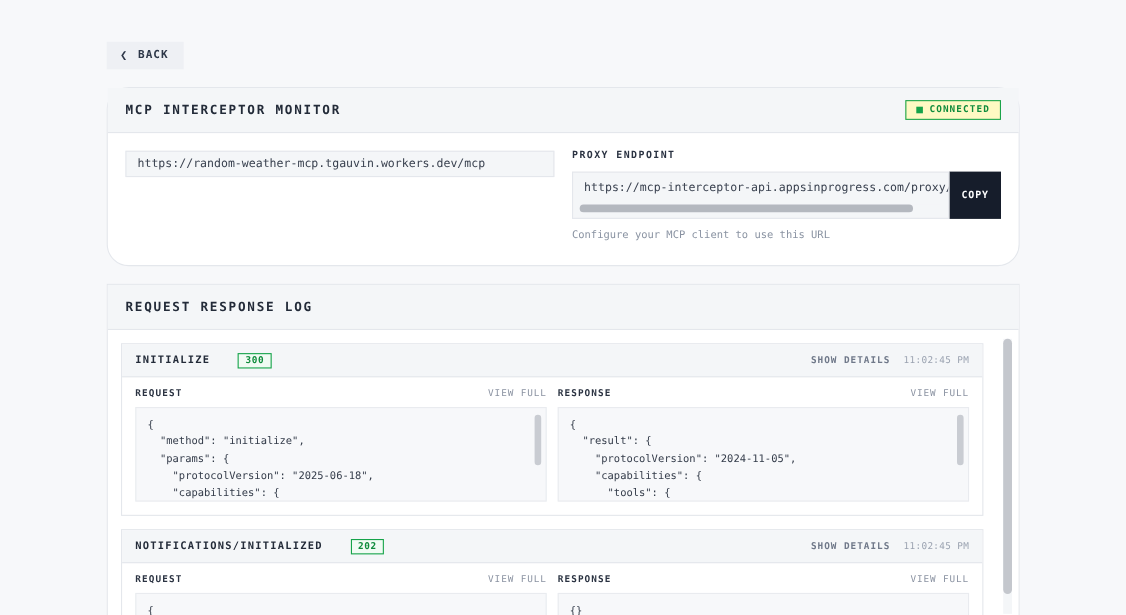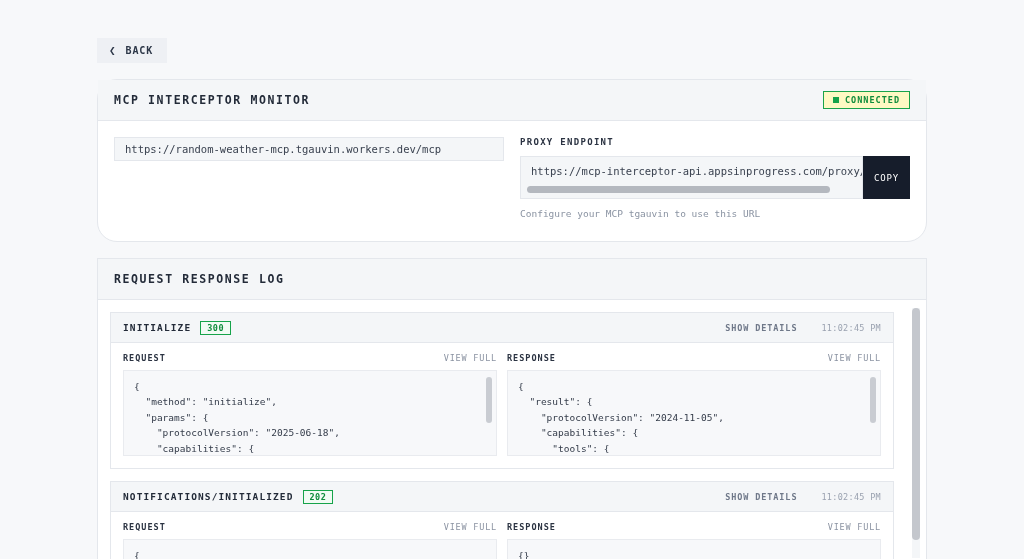--- a/index.html
+++ b/index.html
@@ -81,21 +81,21 @@
   .hbar-track {
     position: absolute; left: 6px; right: 6px; bottom: 5px;
     height: 7px; background: #f4f6f8;
   }
   .hbar-thumb {
     height: 7px; width: 92%; background: #b4b8bf; border-radius: 4px;
   }
   .copy-btn {
     flex: 0 0 47px; width: 47px; height: 43px;
     background: #161d2b; border: none; color: #ffffff;
-    font-family: inherit; font-size: 9px; font-weight: 400;
+    font-family: inherit; font-size: 9px; font-weight: 700;
     letter-spacing: 0.8px; cursor: pointer;
   }
   .hint {
     margin-top: 9px; font-size: 9.5px; color: #8a93a2;
   }
 
   
   .pairs-wrap { display: flex; align-items: center; gap: 12px; }
   .pairs-count {
     font-size: 9px; font-weight: 700; letter-spacing: 1px; color: #7a8394;
@@ -121,30 +121,30 @@
 
   .entry {
     border: 1px solid #e4e7ec; background: #ffffff;
     margin-bottom: 12px; width: 784px;
   }
   .entry-head {
     display: flex; align-items: center; justify-content: space-between;
     background: #f4f6f8; border-bottom: 1px solid #e4e7ec;
     padding: 9px 12px; height: 30px;
   }
-  .entry-left { display: flex; align-items: center; gap: 9px; }
+  .entry-left { display: flex; align-items: center; gap: 25px; }
   .method-name {
     font-size: 9.5px; font-weight: 700; letter-spacing: 1.1px; color: #232b39;
   }
   .status-badge {
     border: 1px solid #16a34a; background: #f1fbf4;
     padding: 1px 6px; font-size: 8.5px; font-weight: 700;
     color: #0f8c3c; letter-spacing: 0.5px;
   }
-  .entry-right { display: flex; align-items: center; gap: 24px; }
+  .entry-right { display: flex; align-items: center; gap: 12px; }
   .show-details {
     font-size: 8.5px; font-weight: 700; letter-spacing: 0.9px;
     color: #6f7889; cursor: pointer;
   }
   .timestamp { font-size: 8.5px; color: #9aa2b0; letter-spacing: 0.3px; }
 
   .entry-body { display: flex; padding: 10px 12px 12px 12px; gap: 10px; }
   .pane { flex: 1 1 0; min-width: 0; }
   .pane-head {
     display: flex; align-items: center; justify-content: space-between;
@@ -202,21 +202,21 @@
         <div class="field-label">PROXY ENDPOINT</div>
         <div class="endpoint-row">
           <div class="endpoint-wrap">
             <div class="endpoint-text">https://mcp-interceptor-api.appsinprogress.com/proxy/B0f35cf</div>
             <div class="hbar-track">
               <div class="hbar-thumb"></div>
             </div>
           </div>
           <button class="copy-btn">COPY</button>
         </div>
-        <div class="hint">Configure your MCP tgauvin to use this URL</div>
+        <div class="hint">Configure your MCP client to use this URL</div>
       </div>
     </div>
   </div>
 
   <div class="panel logs">
     <div class="panel-head">
       <div class="panel-title">REQUEST RESPONSE LOG</div>
     </div>
 
     <div class="log-scroll">

